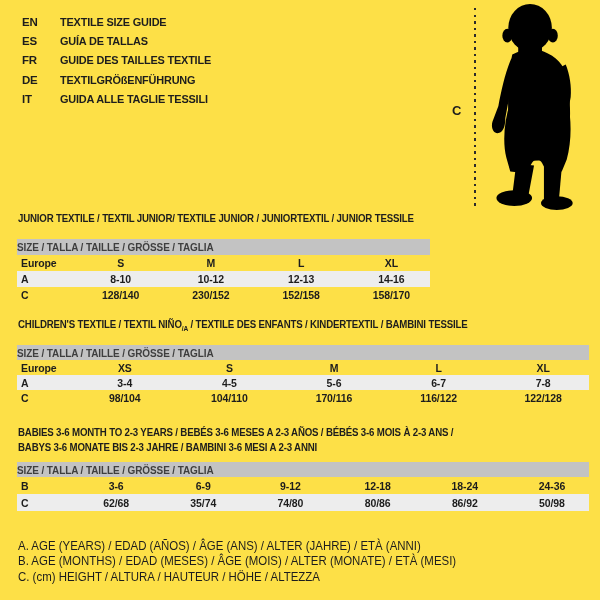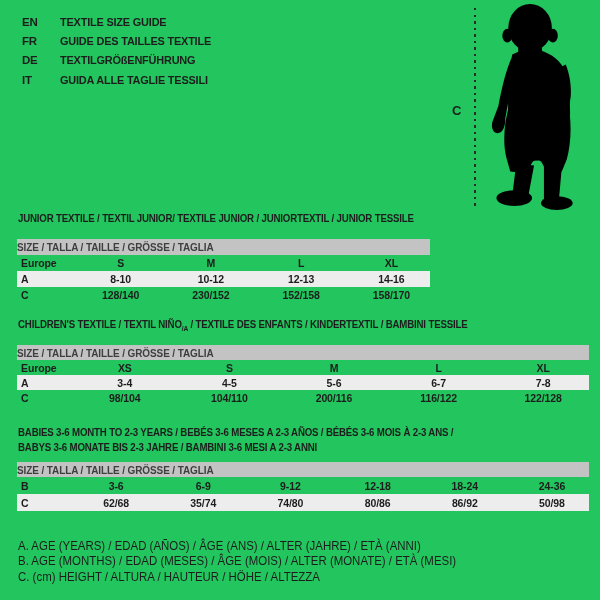--- a/index.html
+++ b/index.html
@@ -1,17 +1,17 @@
 <!DOCTYPE html>
 <html><head>
 <meta charset="utf-8">
 <style>
   html,body { margin:0; padding:0; background:#fff; }
   .canvas {
-    position:relative; width:600px; height:600px; background:#22c55e;
+    position:relative; width:600px; height:600px; background:#fde047;
     font-family:"Liberation Sans", sans-serif; color:#1d1d1d; overflow:hidden;
     -webkit-font-smoothing:antialiased;
   }
   .cond { display:inline-block; transform:scaleX(0.88); transform-origin:0 50%; white-space:nowrap; }
   .cond95 { display:inline-block; transform:scaleX(0.95); transform-origin:0 50%; white-space:nowrap; }
 
   
   .lang-list { position:absolute; left:22px; top:12px; }
   .lang-row { display:flex; height:19.3px; align-items:center; font-size:11.5px; font-weight:bold; letter-spacing:-0.2px; }
   .lang-code { width:38px; flex:0 0 38px; }
@@ -47,20 +47,24 @@
 </style>
 </head>
 <body>
 
 <div class="canvas">
 
   <div class="lang-list">
     <div class="lang-row">
       <span class="lang-code">EN</span>
       <span class="lang-title cond95">TEXTILE SIZE GUIDE</span>
+    </div>
+    <div class="lang-row">
+      <span class="lang-code">ES</span>
+      <span class="lang-title cond95">GUÍA DE TALLAS</span>
     </div>
     <div class="lang-row">
       <span class="lang-code">FR</span>
       <span class="lang-title cond95">GUIDE DES TAILLES TEXTILE</span>
     </div>
     <div class="lang-row">
       <span class="lang-code">DE</span>
       <span class="lang-title cond95">TEXTILGRÖßENFÜHRUNG</span>
     </div>
     <div class="lang-row">
@@ -136,21 +140,21 @@
       <span class="val">3-4</span>
       <span class="val">4-5</span>
       <span class="val">5-6</span>
       <span class="val">6-7</span>
       <span class="val">7-8</span>
     </div>
     <div class="trow" style="top:72px; height:15px;">
       <span class="lab" style="width:49px;">C</span>
       <span class="val">98/104</span>
       <span class="val">104/110</span>
-      <span class="val">200/116</span>
+      <span class="val">170/116</span>
       <span class="val">116/122</span>
       <span class="val">122/128</span>
     </div>
   </div>
 
   <div class="section" style="left:17px; top:426px; width:572px; height:90px;">
     <div class="tbl-title" style="top:0;">
       <span class="cond">BABIES 3-6 MONTH TO 2-3 YEARS / BEBÉS 3-6 MESES A 2-3 AÑOS / BÉBÉS 3-6 MOIS À 2-3 ANS /</span>
     </div>
     <div class="tbl-title" style="top:15px;">

